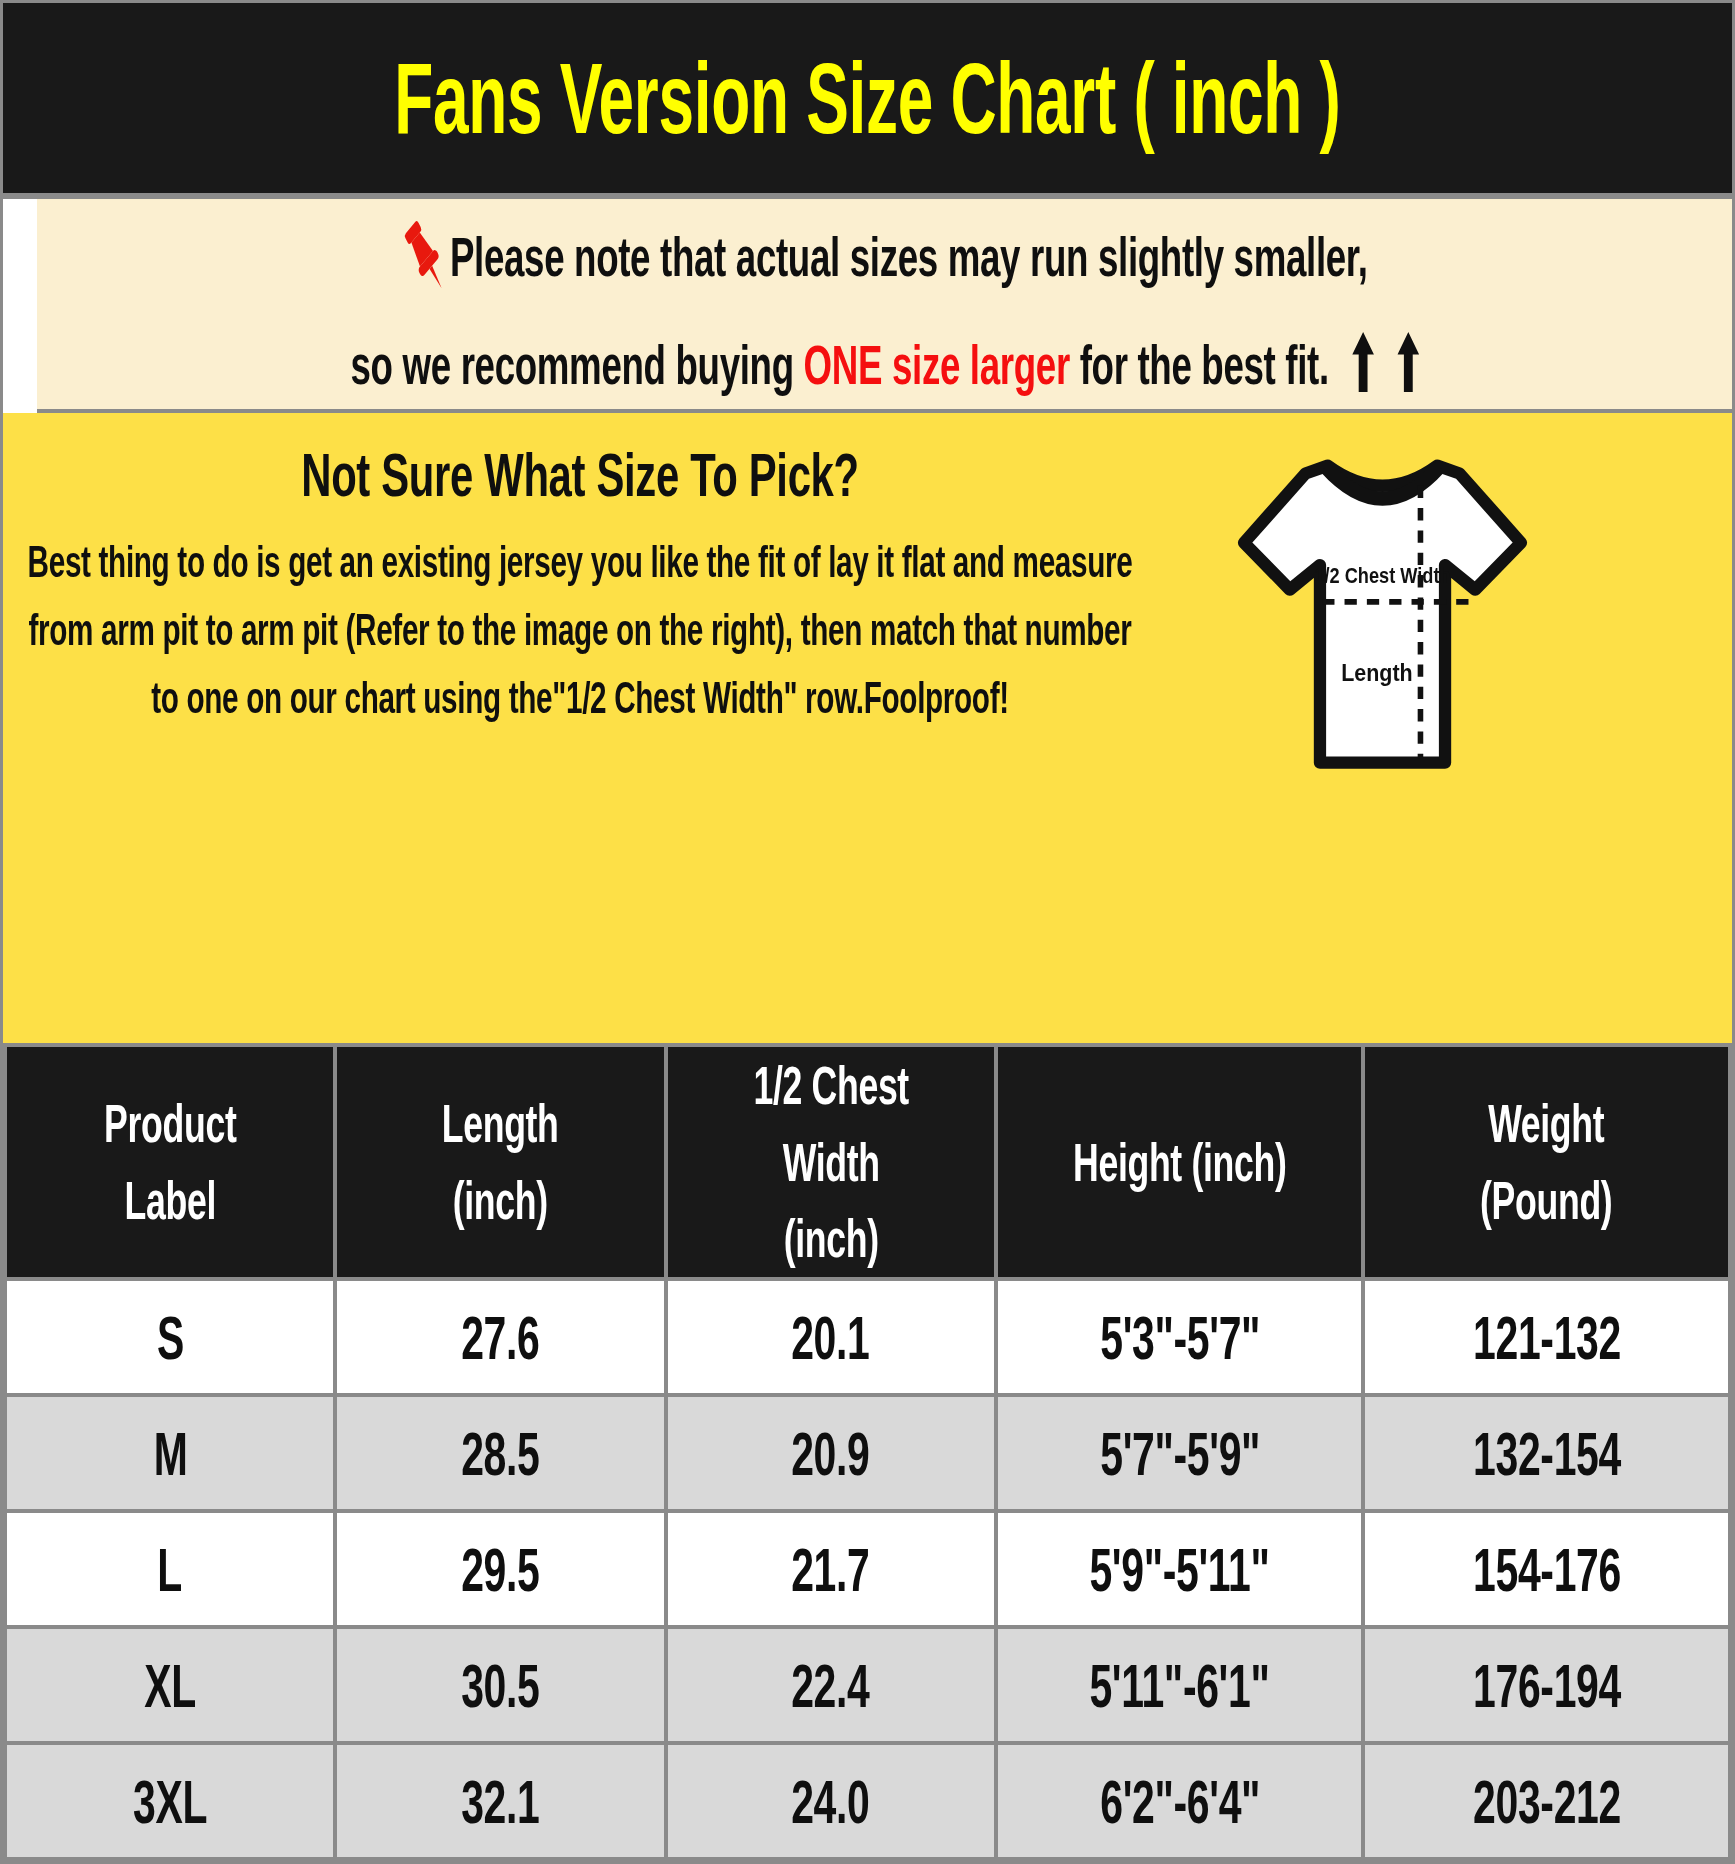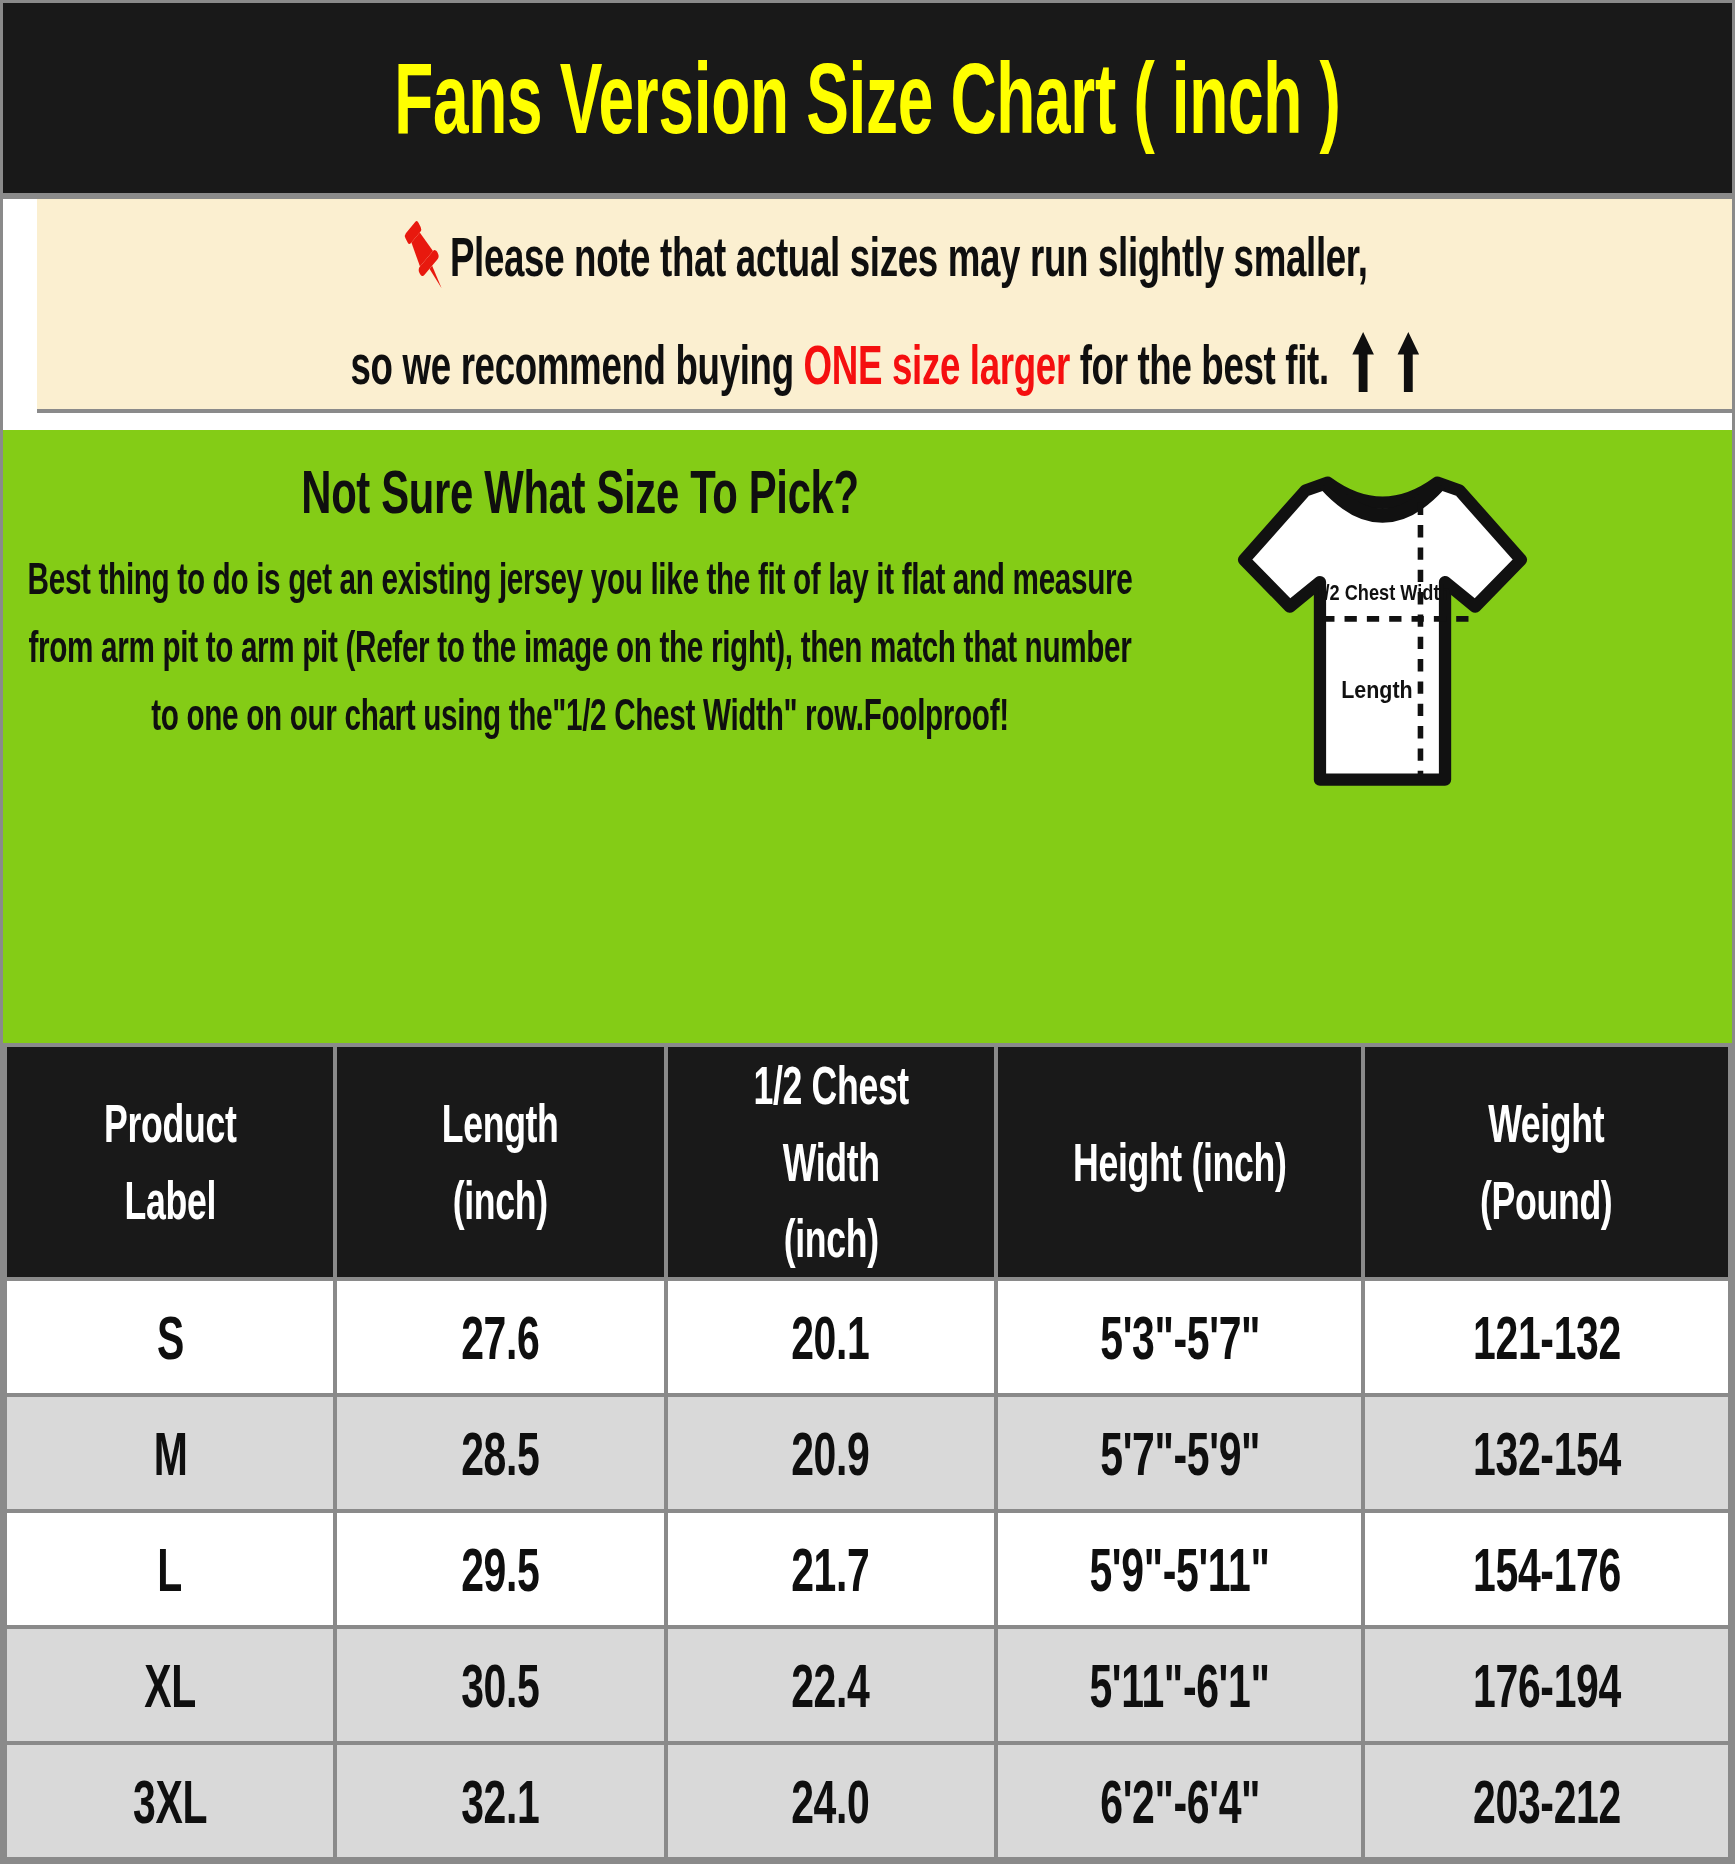--- a/index.html
+++ b/index.html
@@ -31,21 +31,21 @@
     display:flex; flex-direction:column; align-items:center; justify-content:center;
     gap:32px;
     margin-left:34px;
   }
   .note-line { font-size:56px; transform:scaleX(0.655); }
   .note-line .red { color:var(--highlight-red,#f50f0f); }
   .pin { width:72px; height:88px; vertical-align:-24px; margin-right:2px; }
   .arrow { width:34px; height:60px; margin-left:20px; vertical-align:-8px; }
 
   
-  .guide { flex:1 1 auto; position:relative; background:#84cc16;margin-top:17px; }
+  .guide { flex:1 1 auto; position:relative; background:#fde047; }
   .guide-text {
     position:absolute; left:10px; top:26px; width:1680px;
     transform:scaleX(0.675); transform-origin:0 0; text-align:center;
   }
   .guide-heading { font-size:62px; margin:0 0 18px 0; letter-spacing:-0.5px; }
   .guide-body { font-size:44px; line-height:1.55; margin:0; letter-spacing:-0.5px; }
   .shirt { position:absolute; left:1212px; top:30px; }
   .shirt text { font-family:"Liberation Sans", sans-serif; }
 
   

